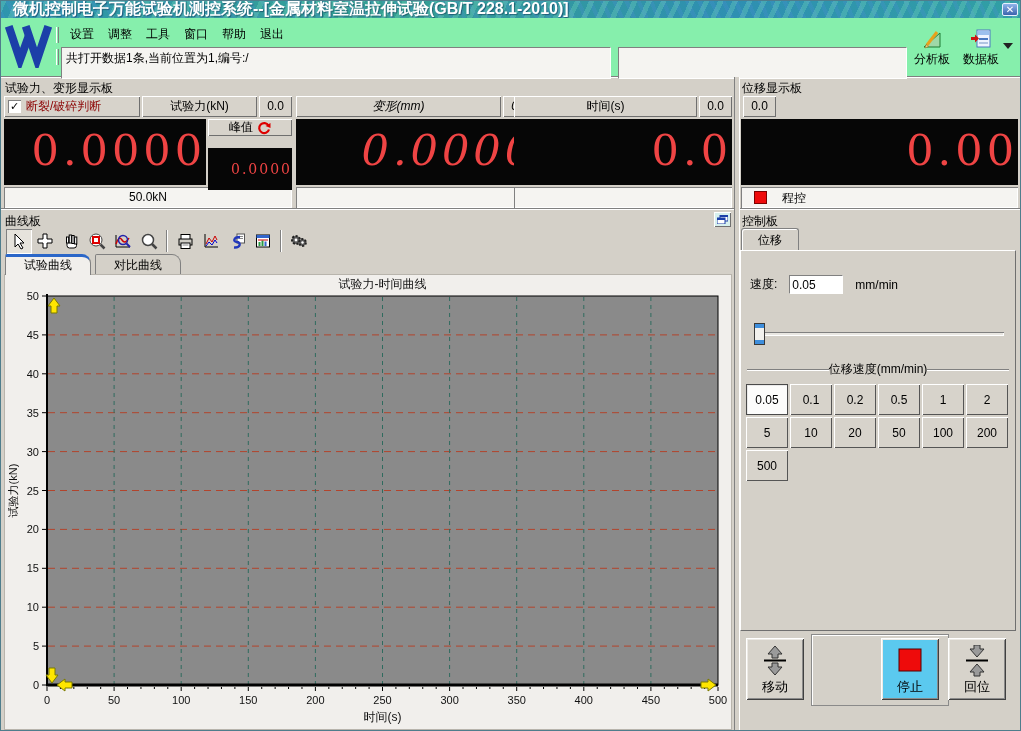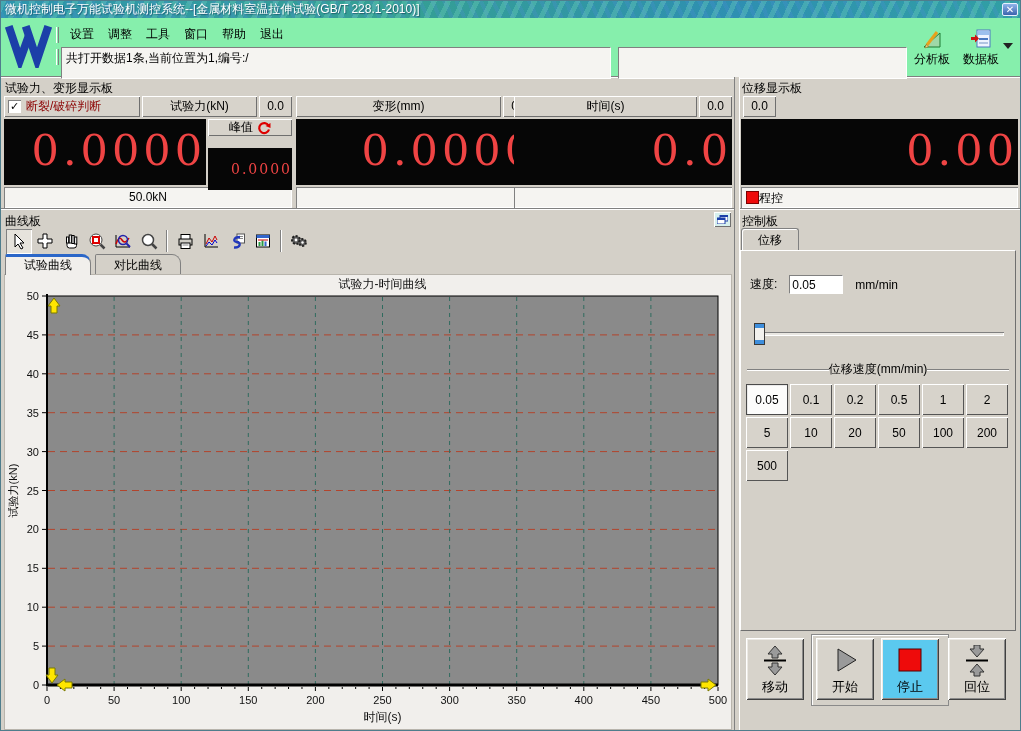--- a/index.html
+++ b/index.html
@@ -9,22 +9,22 @@
   .window{position:relative;width:1021px;height:731px;background:#d4d0c8;overflow:hidden;
           border:1px solid #4f7d8c;}
 
   
   .titlebar{position:absolute;left:0;top:0;width:1021px;height:17px;
     background:
       repeating-linear-gradient(115deg, rgba(120,220,190,0.30) 0 5px, rgba(0,0,0,0) 5px 13px),
       repeating-linear-gradient(65deg, rgba(80,140,220,0.22) 0 4px, rgba(0,0,0,0) 4px 11px),
       linear-gradient(90deg,#2e95ae,#35a093 38%,#2e8fb2 72%,#31a0a4);
     color:#fff;display:flex;align-items:center;padding-left:4px;}
-  .titlebar .title{font-weight:normal;font-size:12px;text-shadow:1px 1px 1px rgba(0,20,60,.45);
-    white-space:nowrap;}
+  .titlebar .title{font-weight:bold;font-size:16px;text-shadow:1px 1px 1px rgba(0,20,60,.45);
+    white-space:nowrap;margin-left:8px;}
   .close-btn{position:absolute;right:4px;top:2px;width:16px;height:13px;
     background:linear-gradient(#8fb4ea,#3c64ae);border:1px solid #e8f0ff;border-radius:2px;
     color:#fff;font-size:10px;font-weight:bold;line-height:11px;text-align:center;cursor:default;}
 
   
   .header{position:absolute;left:0;top:17px;width:1021px;height:59px;background:#86efac;
     border-bottom:1px solid #808080;box-shadow:0 1px 0 #ffffff;}
   .logo{position:absolute;left:4px;top:4px;width:48px;height:46px;}
   .hgrip{position:absolute;width:3px;height:16px;border-left:1px solid #fff;border-right:1px solid #808080;}
   .menubar{position:absolute;left:62px;top:7px;height:18px;display:flex;align-items:center;}
@@ -53,21 +53,21 @@
   .lcd.big{font-size:43px;letter-spacing:4px;line-height:62px;}
   .lcd.small{font-size:14px;letter-spacing:2px;}
   .disp-row{display:flex;height:66px;margin-top:2px;}
   .peak-col{width:84px;margin-left:2px;display:flex;flex-direction:column;gap:10px;}
   .peak-hdr{height:20px;display:flex;align-items:center;justify-content:center;gap:4px;}
   .bottom-bar{height:21px;margin-top:2px;text-align:center;line-height:20px;}
   .chk-wrap{width:136px;display:flex;align-items:center;padding-left:4px;gap:5px;}
   .cb{width:13px;height:13px;background:#fff;box-shadow:inset 1px 1px 0 #808080,inset -1px -1px 0 #fff;
       font-size:11px;font-weight:bold;line-height:13px;text-align:center;color:#000;}
   .chk-label{color:#8b0000;white-space:nowrap;}
-  .mode-bar{display:flex;align-items:center;gap:0;padding-left:5px;text-align:left;}
+  .mode-bar{display:flex;align-items:center;gap:15px;padding-left:13px;text-align:left;}
   .red-sq{width:13px;height:13px;background:#ee0b0b;border:1px solid #7c0000;}
 
   
   .toolbar{position:absolute;left:5px;top:227px;height:26px;display:flex;align-items:center;}
   .tbtn{width:26px;height:25px;display:flex;align-items:center;justify-content:center;}
   .tbtn.pressed{background:#e6e3dc;box-shadow:inset 1px 1px 0 #808080, inset -1px -1px 0 #fff;}
   .tsep{width:2px;height:22px;border-left:1px solid #808080;border-right:1px solid #fff;margin:0 4px;}
   .tabs{position:absolute;left:4px;top:253px;height:21px;display:flex;}
   .tab{height:21px;padding:0 18px;line-height:20px;background:#d4d0c8;
        border:1px solid #808080;border-bottom:none;border-radius:2px 9px 0 0;margin-right:4px;}
@@ -188,21 +188,21 @@
             <path d="M11.5 4.5 A5 5 0 1 0 12 8.5" fill="none" stroke="#dd0000" stroke-width="2.2"></path>
             <polygon points="13.5,2 13.5,7 8.5,5" fill="#dd0000"></polygon>
           </svg>
         </div>
         <div class="lcd small" style="flex:1;margin-top:2px;line-height:42px;">0.0000</div>
       </div>
     </div>
     <div class="bottom-bar sunken">50.0kN</div>
   </div>
 
-  <div class="unit" style="left:295px;top:95px;width:240px;">
+  <div class="unit" style="left:295px;top:95px;width:240px;font-style:italic;">
     <div class="hdr-row">
       <div class="hdr-btn raised">变形(mm)</div>
       <div class="rate-box raised">0.0</div>
     </div>
     <div class="disp-row">
       <div class="lcd big" style="width:100%;">0.0000</div>
     </div>
     <div class="bottom-bar sunken"></div>
   </div>
 
@@ -496,26 +496,20 @@
   <div class="jog-row">
     <button class="jbtn" style="left:6px;top:6px;">
       <svg width="30" height="32" viewBox="0 0 30 32">
         <polygon points="15,1 22,9 18,9 18,13 12,13 12,9 8,9" fill="#9a9a9a" stroke="#333"></polygon>
         <line x1="4" y1="15.5" x2="26" y2="15.5" stroke="#000" stroke-width="2"></line>
         <polygon points="15,30 22,22 18,22 18,18 12,18 12,22 8,22" fill="#9a9a9a" stroke="#333"></polygon>
       </svg>
       <span>移动</span>
     </button>
     <div class="ss-frame"></div>
-    <button class="jbtn" style="left:76px;top:6px;">
-      <svg width="30" height="30" viewBox="0 0 30 30">
-        <polygon points="8,4 26,15 8,26" fill="#9a9a9a" stroke="#222"></polygon>
-      </svg>
-      <span>开始</span>
-    </button>
     <button class="jbtn stop" style="left:141px;top:6px;">
       <svg width="30" height="30" viewBox="0 0 30 30">
         <rect x="4" y="4" width="22" height="22" fill="#ee0b0b" stroke="#550000"></rect>
       </svg>
       <span>停止</span>
     </button>
     <button class="jbtn" style="left:208px;top:6px;">
       <svg width="30" height="32" viewBox="0 0 30 32">
         <polygon points="15,12 22,4 18,4 18,0 12,0 12,4 8,4" fill="#9a9a9a" stroke="#333"></polygon>
         <line x1="4" y1="15.5" x2="26" y2="15.5" stroke="#000" stroke-width="2"></line>

